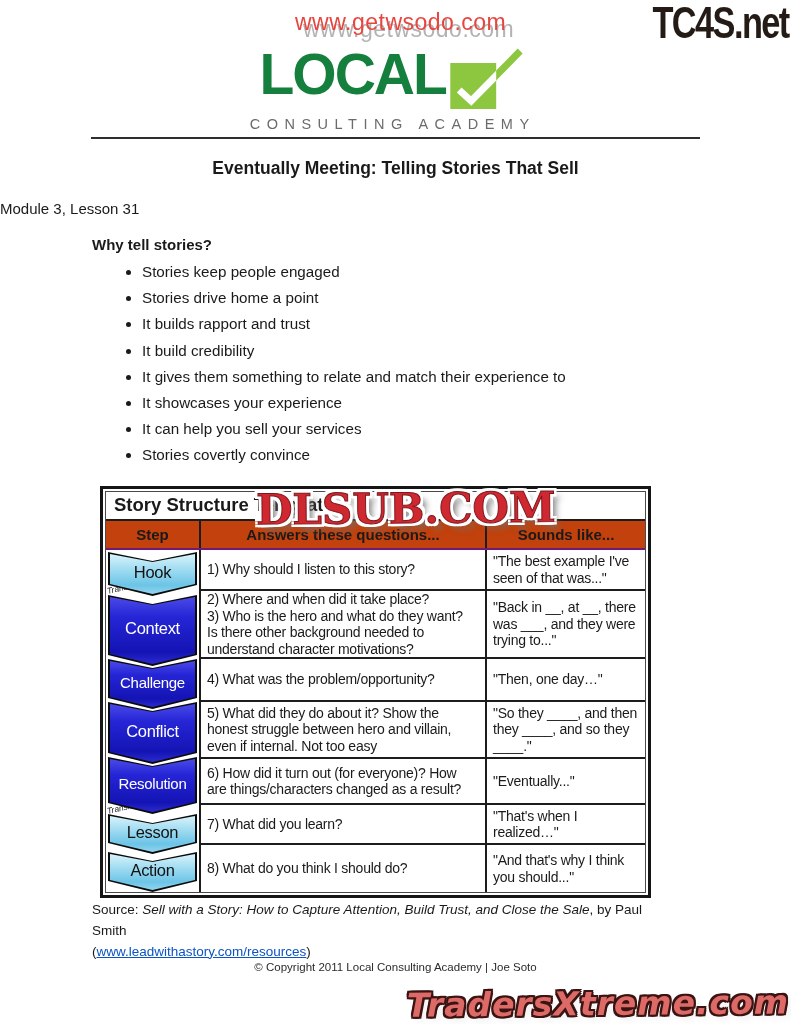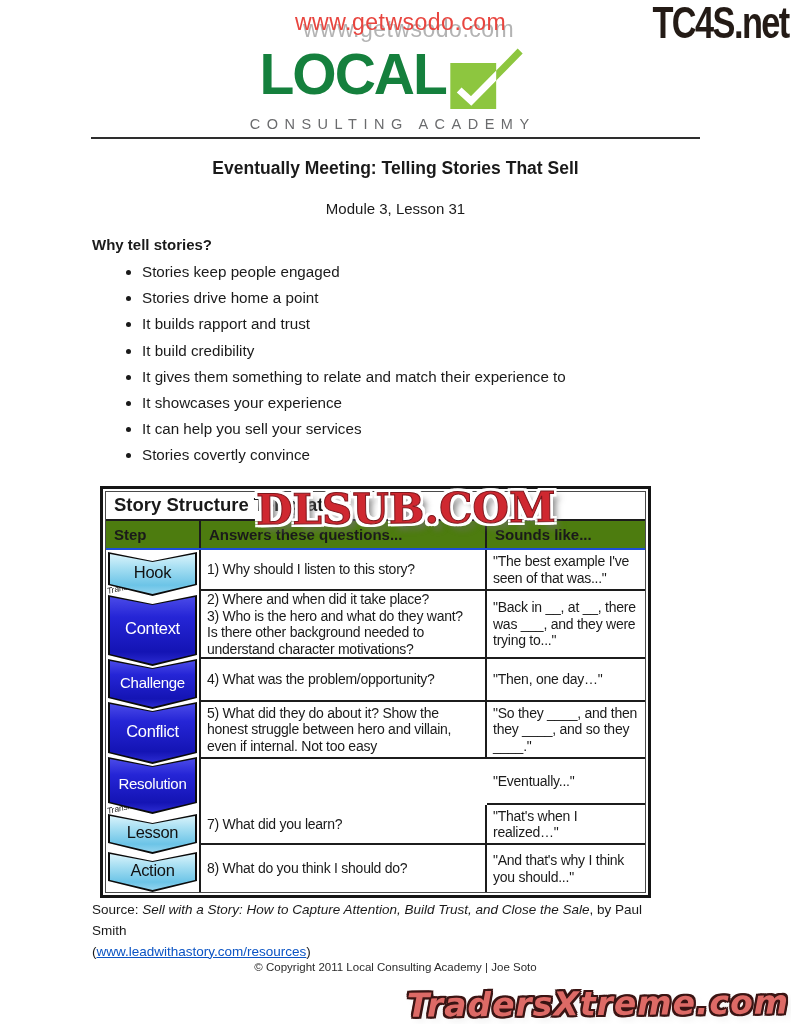--- a/index.html
+++ b/index.html
@@ -36,35 +36,35 @@
         line-height:1;}
   .logo-check{margin-left:4px;margin-top:2px;}
   .logo-sub{font-size:14.5px;letter-spacing:6.5px;color:#6a6b6d;margin-top:2px;
         text-align:left;}
 
   .rule{position:absolute;left:91px;top:137px;width:609px;border-top:2px solid #2e2e2e;}
 
   
   .doc-title{position:absolute;left:0;top:158px;width:791px;text-align:center;
         font-size:17.5px;font-weight:bold;}
-  .doc-module{position:absolute;left:0;top:200px;width:791px;text-align:center;
+  .doc-module{position:absolute;left:0;top:200px;width:791px;text-align:left;
         font-size:15px;}
   .doc-why{position:absolute;left:92px;top:236px;font-size:15px;font-weight:bold;}
   .doc-bullets{position:absolute;left:92px;top:263px;margin:0;padding-left:50px;
         font-size:15.2px;}
   .doc-bullets li{margin-bottom:9.2px;}
 
   
   .sst{position:absolute;left:100px;top:486px;width:551px;z-index:10;
         border:3px solid #151515;background:#fff;padding:2px;box-sizing:border-box;}
   .sst-inner{border:1px solid #4a4a4a;}
   .sst-title{font-size:18.5px;font-weight:bold;padding:2px 8px 3px;
         border-bottom:2px solid #1c1c1c;}
-  .sst-head{display:grid;grid-template-columns:95px 286px 1fr;background:#4d7c0f;
-        border-bottom:2px solid #1d4ed8;}
+  .sst-head{display:grid;grid-template-columns:95px 286px 1fr;background:#c2410c;
+        border-bottom:2px solid #701a75;text-align:center;}
   .sst-head .hc{font-size:15px;font-weight:bold;padding:5px 8px;box-sizing:border-box;}
   .sst-head .hc:nth-child(-n+2){border-right:2px solid #1c1c1c;}
   .sst-body{display:grid;grid-template-columns:95px 286px 1fr;
         grid-template-rows:41px 68px 43px 57px 46px 40px 47px;}
   .step-col{grid-row:1/8;grid-column:1;position:relative;border-right:2px solid #1c1c1c;}
   .cell{font-size:14px;letter-spacing:-0.25px;line-height:16.5px;
         padding:2px 6px;box-sizing:border-box;display:flex;align-items:center;
         white-space:pre-line;}
   .qcell{grid-column:2;border-right:2px solid #1c1c1c;border-bottom:2px solid #1c1c1c;}
   .scell{grid-column:3;border-bottom:2px solid #1c1c1c;}
@@ -211,20 +211,22 @@
         <div class="cell scell" style="grid-row:2">"Back in __, at __, there was ___, and they were trying to..."</div>
 
         <div class="cell qcell" style="grid-row:3">4) What was the problem/opportunity?</div>
         <div class="cell scell" style="grid-row:3">"Then, one day…"</div>
 
         <div class="cell qcell" style="grid-row:4">5) What did they do about it? Show the
 honest struggle between hero and villain,
 even if internal. Not too easy</div>
         <div class="cell scell" style="grid-row:4">"So they ____, and then they ____, and so they ____."</div>
 
+        <div class="cell qcell" style="grid-row:5">6) How did it turn out (for everyone)? How
+are things/characters changed as a result?</div>
         <div class="cell scell" style="grid-row:5">"Eventually..."</div>
 
         <div class="cell qcell" style="grid-row:6">7) What did you learn?</div>
         <div class="cell scell" style="grid-row:6">"That's when I realized…"</div>
 
         <div class="cell qcell row7" style="grid-row:7">8) What do you think I should do?</div>
         <div class="cell scell row7" style="grid-row:7">"And that's why I think you should..."</div>
 
       </div>
     </div>

